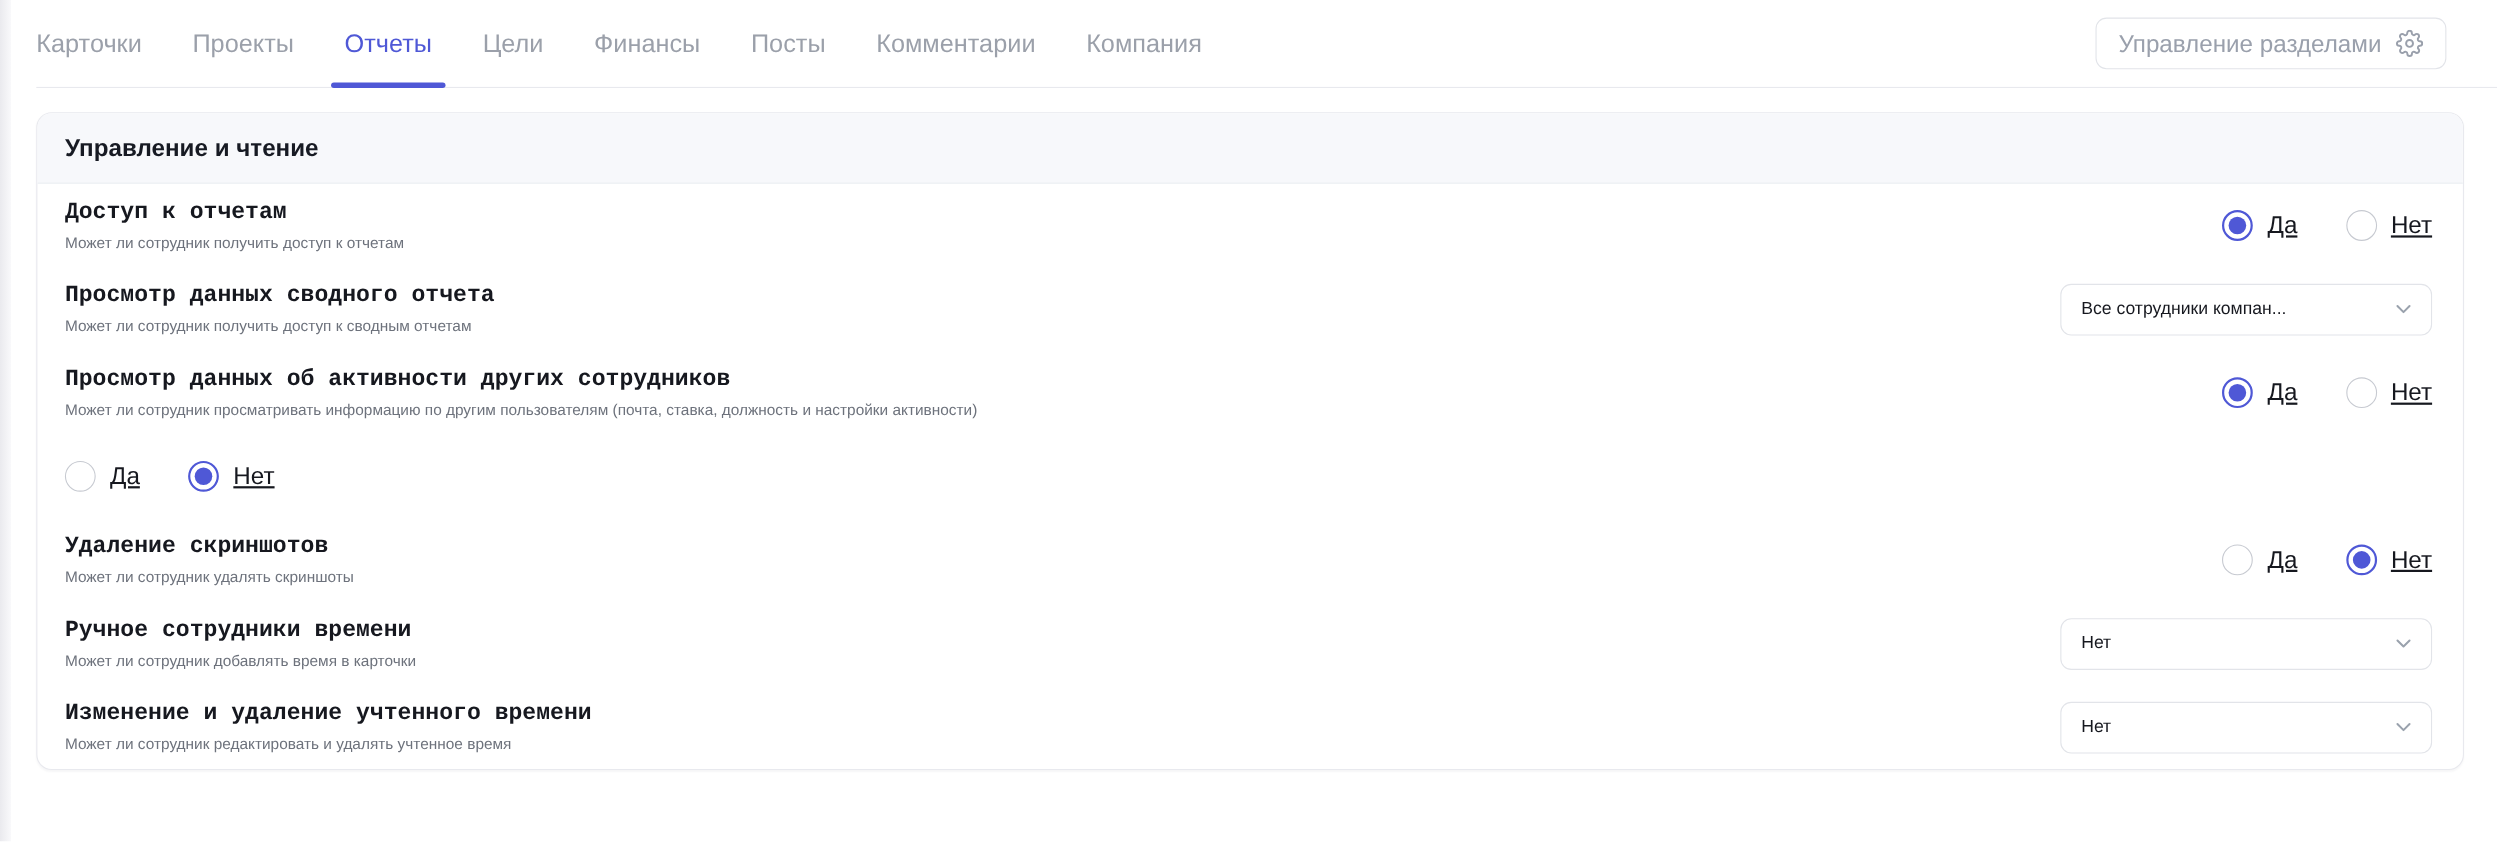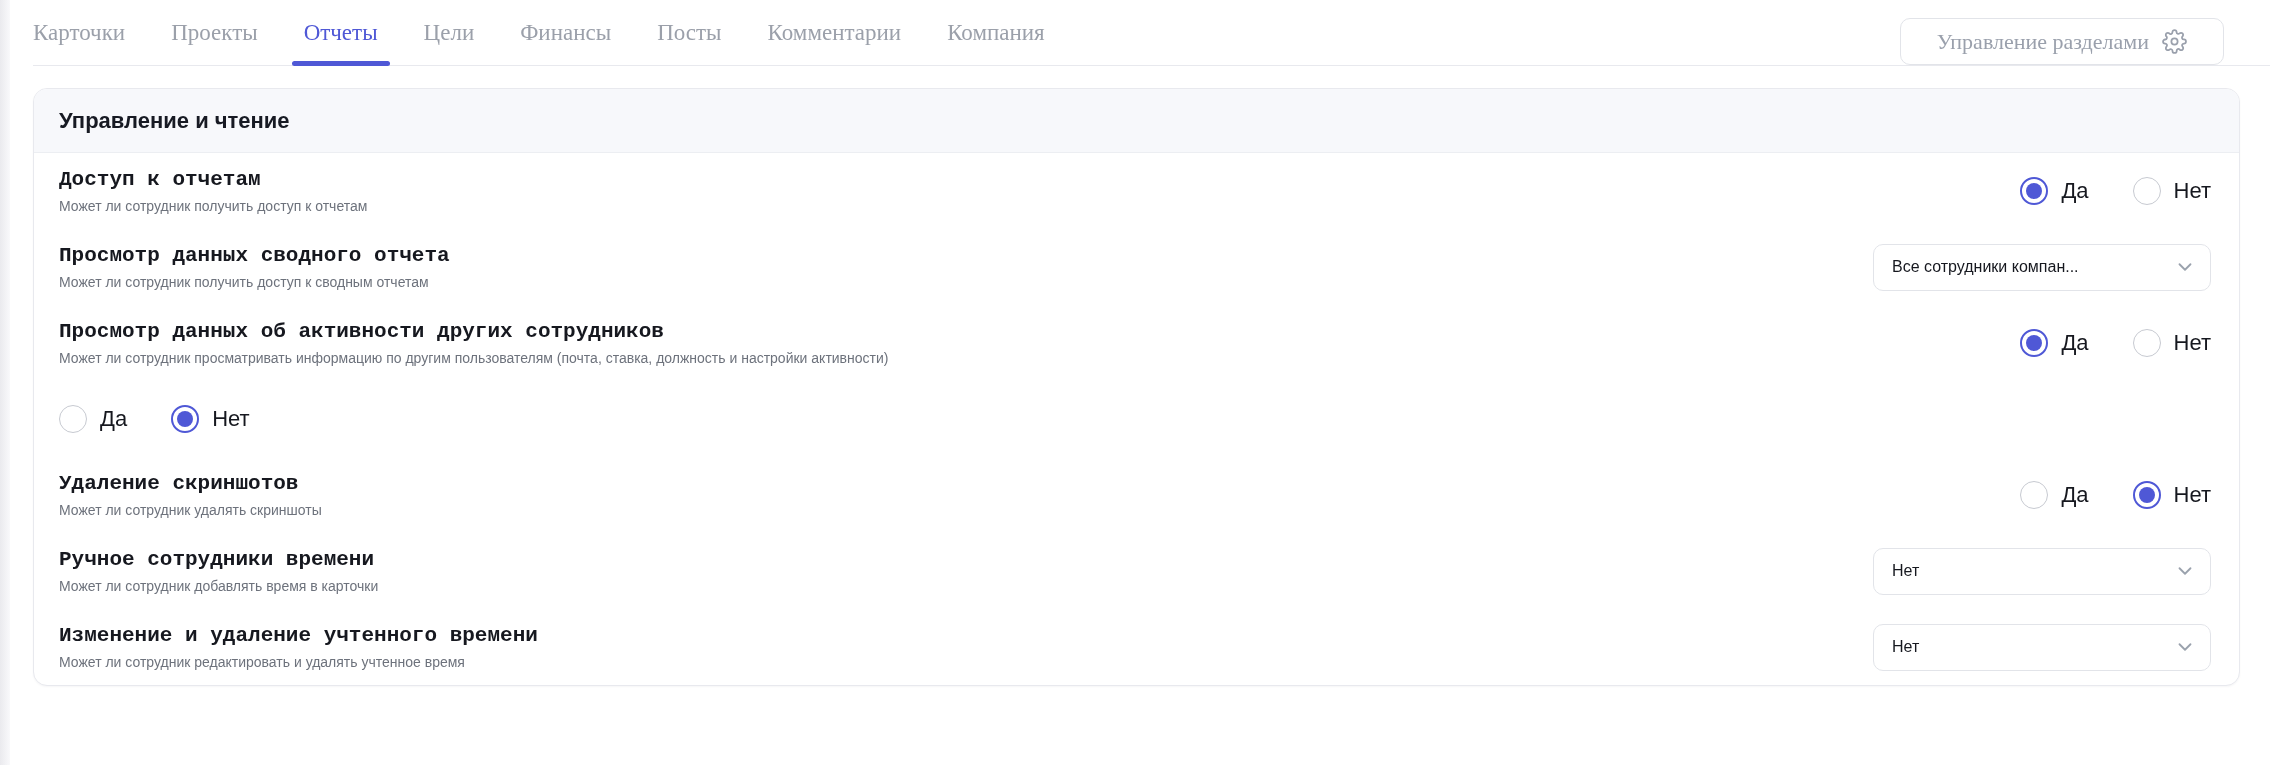--- a/index.html
+++ b/index.html
@@ -6,44 +6,44 @@
     --accent:#4f58d6; --tab-inactive:#9ba0aa; --text1:#16181f; --text2:#6d727c;
     --border:#e8e9ee; --ctl-border:#e2e4e9; --header-bg:#f7f8fb;
   }
   *{box-sizing:border-box; margin:0; padding:0;}
   html,body{width:2278px;height:765px;overflow:hidden;}
   body{font-family:"Liberation Sans",sans-serif;background:#fff;position:relative;}
   .left-strip{position:absolute;left:0;top:0;width:10px;height:765px;
     background:linear-gradient(90deg,#eaeaee,#f9f9fb);}
   .page{padding-left:33px;}
   
-  .tabbar{display:flex;align-items:flex-end;justify-content:space-between;
-    height:66px;border-bottom:1px solid var(--border);padding-right:46px;margin-right:8px;font-family:Liberation Serif, serif;}
+  .tabbar{display:flex;align-items:center;justify-content:space-between;
+    height:80px;border-bottom:1px solid var(--border);padding-right:46px;margin-right:8px;}
   .tabs{display:flex;gap:46px;height:100%;align-items:center;}
   .tab{font-size:23px;color:var(--tab-inactive);position:relative;height:100%;
     display:flex;align-items:center;cursor:pointer;white-space:nowrap;}
   .tab.active{color:var(--accent);}
   .tab.active::after{content:"";position:absolute;left:-12px;right:-12px;bottom:-1px;
     height:5px;border-radius:4px;background:var(--accent);}
-  .manage-btn{display:flex;align-items:center;gap:13px;height:47px;padding:0 36px;
+  .manage-btn{display:flex;align-items:center;gap:13px;height:47px;padding:0 20px;
     border:1px solid var(--ctl-border);border-radius:10px;background:#fff;
     color:#9aa0ac;font-size:22px;cursor:pointer;font-family:inherit;white-space:nowrap;}
   .manage-btn svg{display:block;}
   
   .card{margin:22px 38px 0 0;border:1px solid var(--border);border-radius:14px;
     overflow:hidden;background:#fff;box-shadow:0 1px 2px rgba(16,24,40,.04);}
   .card-header{height:64px;background:var(--header-bg);border-bottom:1px solid #eceef2;
     display:flex;align-items:center;padding:0 25px;font-size:22px;font-weight:700;color:#171a23;}
   .row{height:76px;display:flex;align-items:center;justify-content:space-between;
     padding:0 28px 0 25px;}
   .row-text .title{font-size:21px;font-weight:700;color:var(--text1);margin-bottom:7px;font-family:Liberation Mono, monospace;}
   .row-text .subtitle{font-size:14px;color:var(--text2);}
   
   .radio-group{display:flex;gap:44px;flex-shrink:0;}
-  .radio-opt{display:flex;align-items:center;gap:13px;font-size:22px;color:var(--text1);cursor:pointer;}
+  .radio-opt{display:flex;align-items:center;gap:13px;font-size:22px;color:var(--text1);cursor:pointer;text-decoration:underline;}
   .radio-circle{width:28px;height:28px;border-radius:50%;border:1.5px solid #c7cad1;
     background:#fff;display:flex;align-items:center;justify-content:center;flex-shrink:0;}
   .radio-opt.checked .radio-circle{border:2px solid var(--accent);}
   .radio-opt.checked .radio-circle .dot{width:16px;height:16px;border-radius:50%;background:var(--accent);}
   .select{width:338px;height:47px;border:1px solid var(--ctl-border);border-radius:10px;
     display:flex;align-items:center;justify-content:space-between;padding:0 14px 0 18px;
     font-size:16px;color:var(--text1);background:#fff;cursor:pointer;flex-shrink:0;}
   .select .chevron{display:flex;align-items:center;}
 </style>
 </head>

